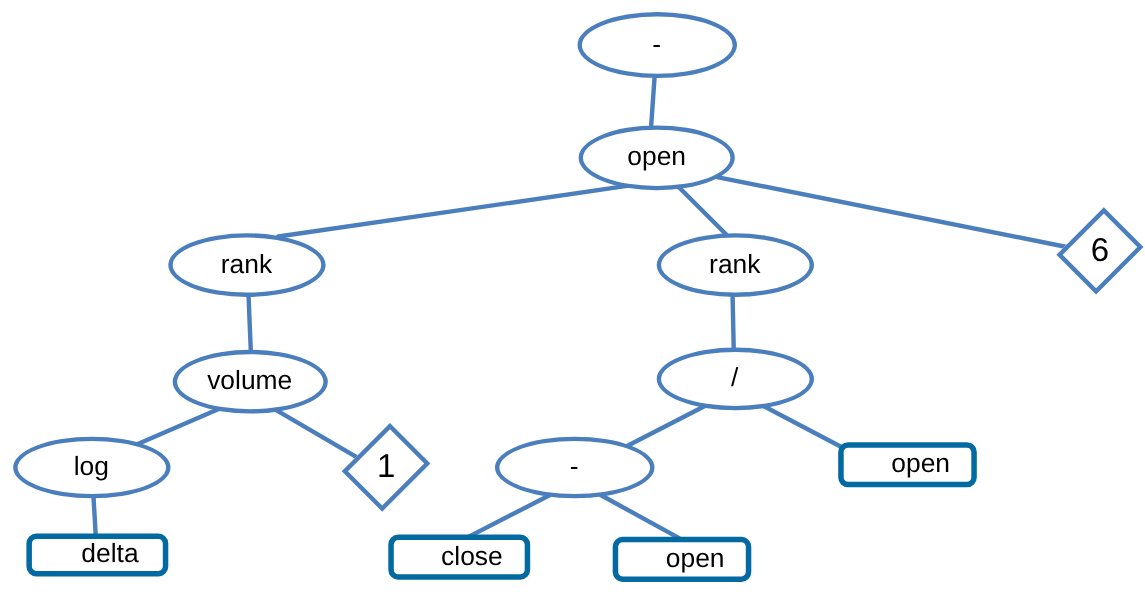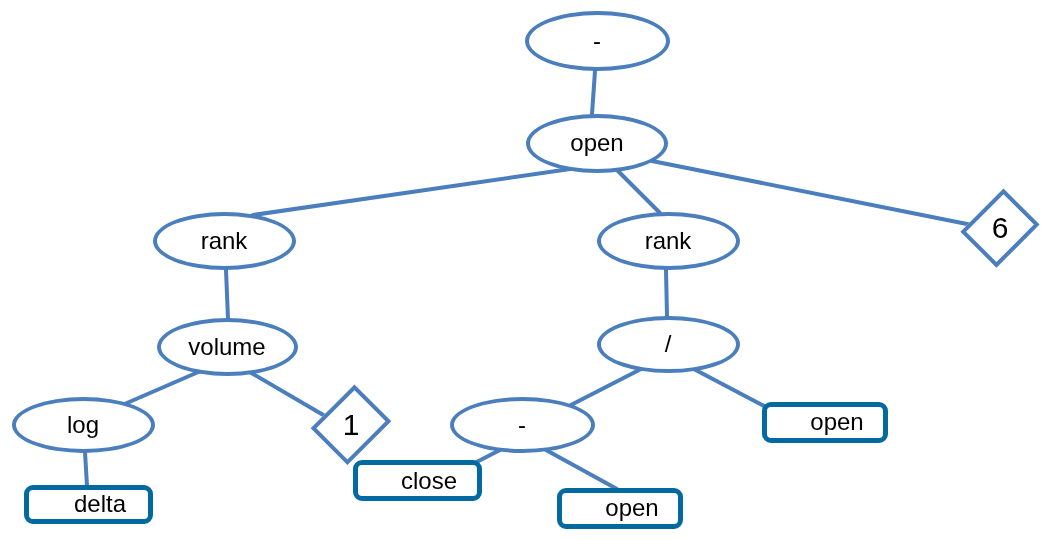--- a/index.html
+++ b/index.html
@@ -132,20 +132,20 @@
       </div>
       <div class="node node-ellipse" style="left: 449.5px; top: 397px; width: 145px; height: 56px;">
         <span class="node-text t-sm">-</span>
       </div>
       <div class="node node-box" style="left: 762px; top: 401.5px; width: 126px; height: 41px;">
         <span class="node-text t-sm">open</span>
       </div>
       <div class="node node-box" style="left: 23.5px; top: 484.5px; width: 129px; height: 39px;">
         <span class="node-text t-sm">delta</span>
       </div>
-      <div class="node node-box" style="left: 352.5px; top: 460px; width: 129px; height: 41px;">
+      <div class="node node-box" style="left: 352.5px; top: 486px; width: 129px; height: 41px;">
         <span class="node-text t-sm">close</span>
       </div>
       <div class="node node-box" style="left: 557px; top: 487.5px; width: 126px; height: 41px;">
         <span class="node-text t-sm">open</span>
       </div>
     </div>
 </div>
 
 </body></html>

